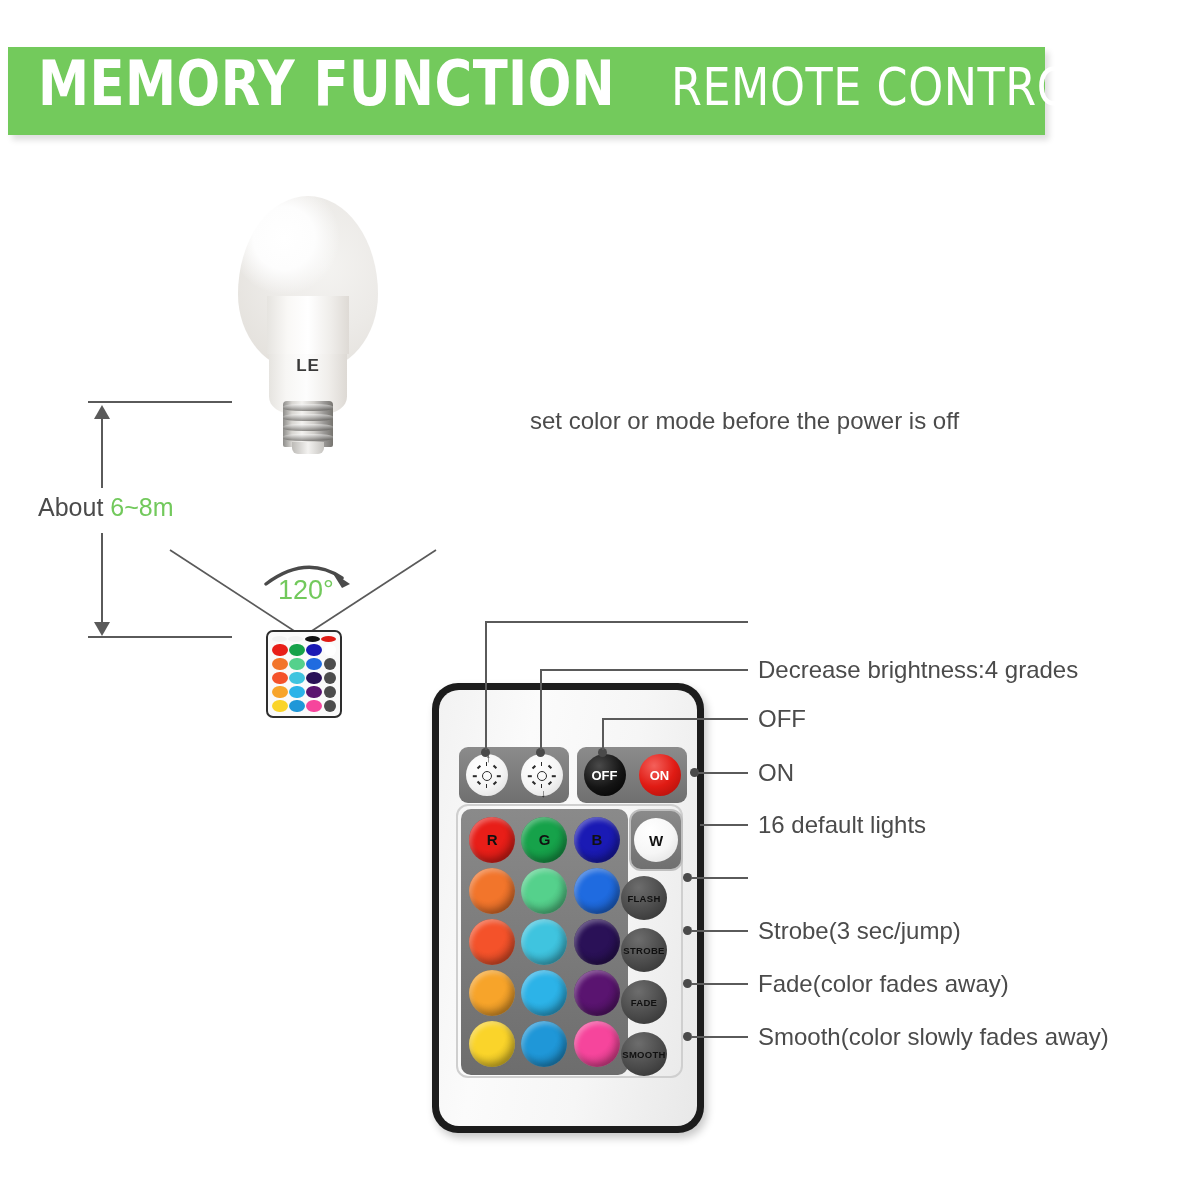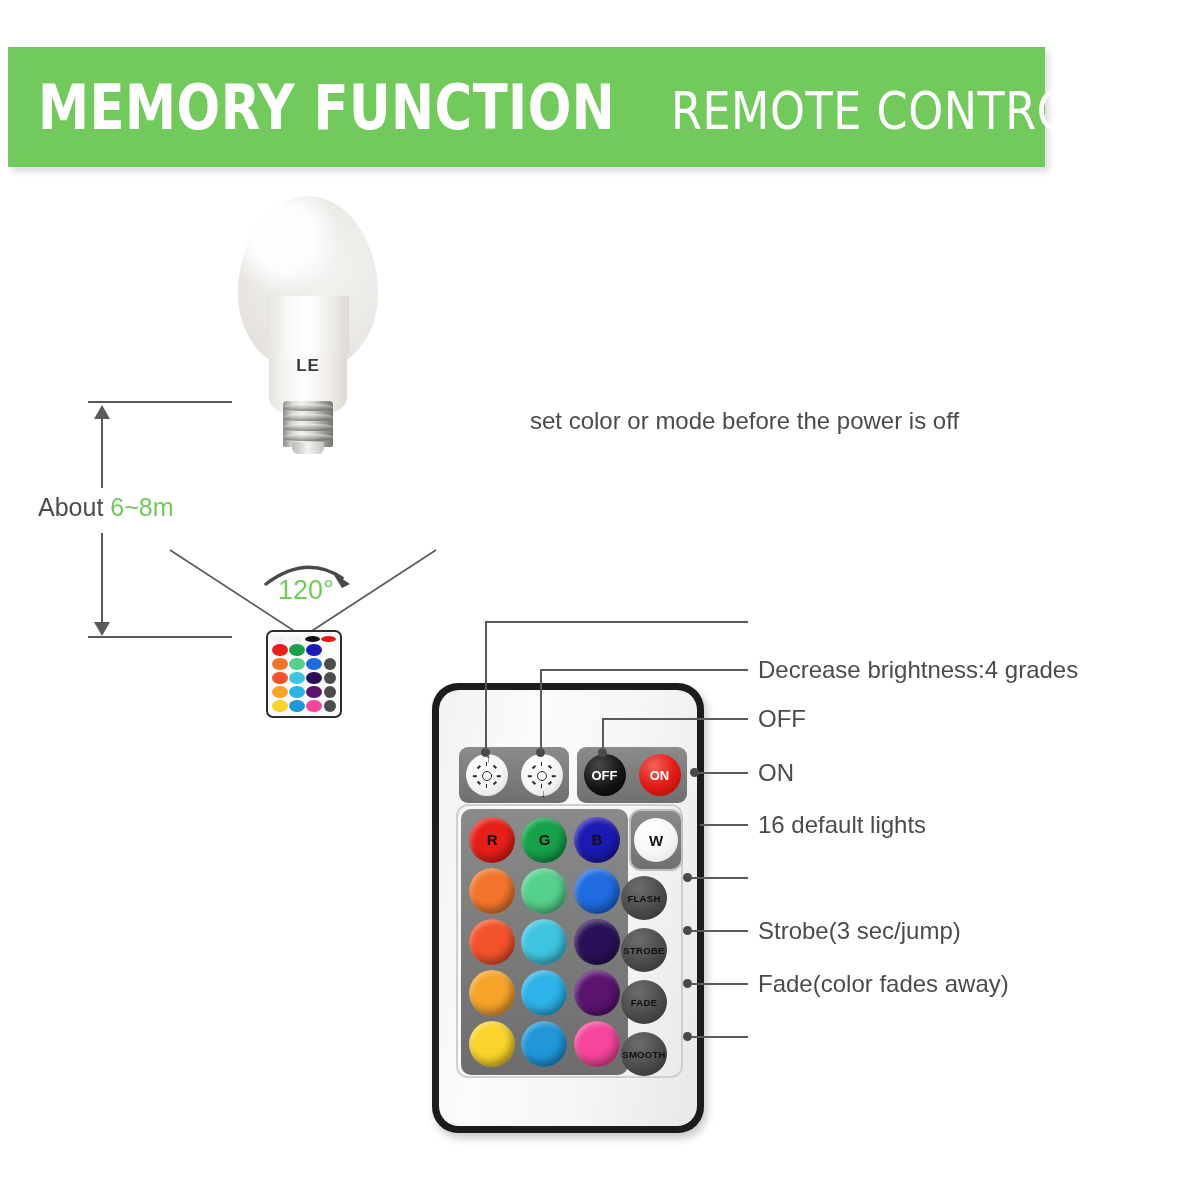--- a/index.html
+++ b/index.html
@@ -6,24 +6,24 @@
   body{
     width:1200px;height:1200px;background:#ffffff;
     font-family:"Liberation Sans", sans-serif;
     position:relative;overflow:hidden;
     -webkit-font-smoothing:antialiased;
   }
   .stage{position:absolute;inset:0;}
 
   
   .header-bar{
-    position:absolute;left:8px;top:47px;width:1037px;height:120px;
+    position:absolute;left:8px;top:47px;width:1037px;height:88px;
     background:#73ca5c;
     box-shadow:4px 5px 6px rgba(0,0,0,.13);
-    display:flex;align-items:center;
+    display:flex;align-items:flex-start;
   }
   .header-inner{display:flex;align-items:baseline;padding-left:30px;white-space:nowrap;}
   .hd-strong{
     font-family:"Liberation Sans Narrow","DejaVu Sans Condensed","Liberation Sans",sans-serif;
     font-weight:bold;font-size:62px;color:#ffffff;letter-spacing:.5px;
     transform:scaleX(.92);transform-origin:left center;
   }
   .hd-light{
     font-family:"Liberation Sans Narrow","DejaVu Sans Condensed","Liberation Sans",sans-serif;
     font-weight:400;font-size:52px;color:#ffffff;letter-spacing:.6px;
@@ -381,14 +381,15 @@
 
   <div class="dot" style="left:683px;top:1032px;"></div>
   <div class="ln lnh" style="left:691px;top:1036px;width:57px;"></div>
 
   <div class="callout" style="left:758px;top:656px;">Decrease brightness:4 grades</div>
   <div class="callout" style="left:758px;top:705px;">OFF</div>
   <div class="callout" style="left:758px;top:759px;">ON</div>
   <div class="callout" style="left:758px;top:811px;">16 default lights</div>
   <div class="callout" style="left:758px;top:917px;">Strobe(3 sec/jump)</div>
   <div class="callout" style="left:758px;top:970px;">Fade(color fades away)</div>
+  <div class="callout" style="left:758px;top:1023px;">Smooth(color slowly fades away)</div>
 
 </div>
 
 </body></html>

